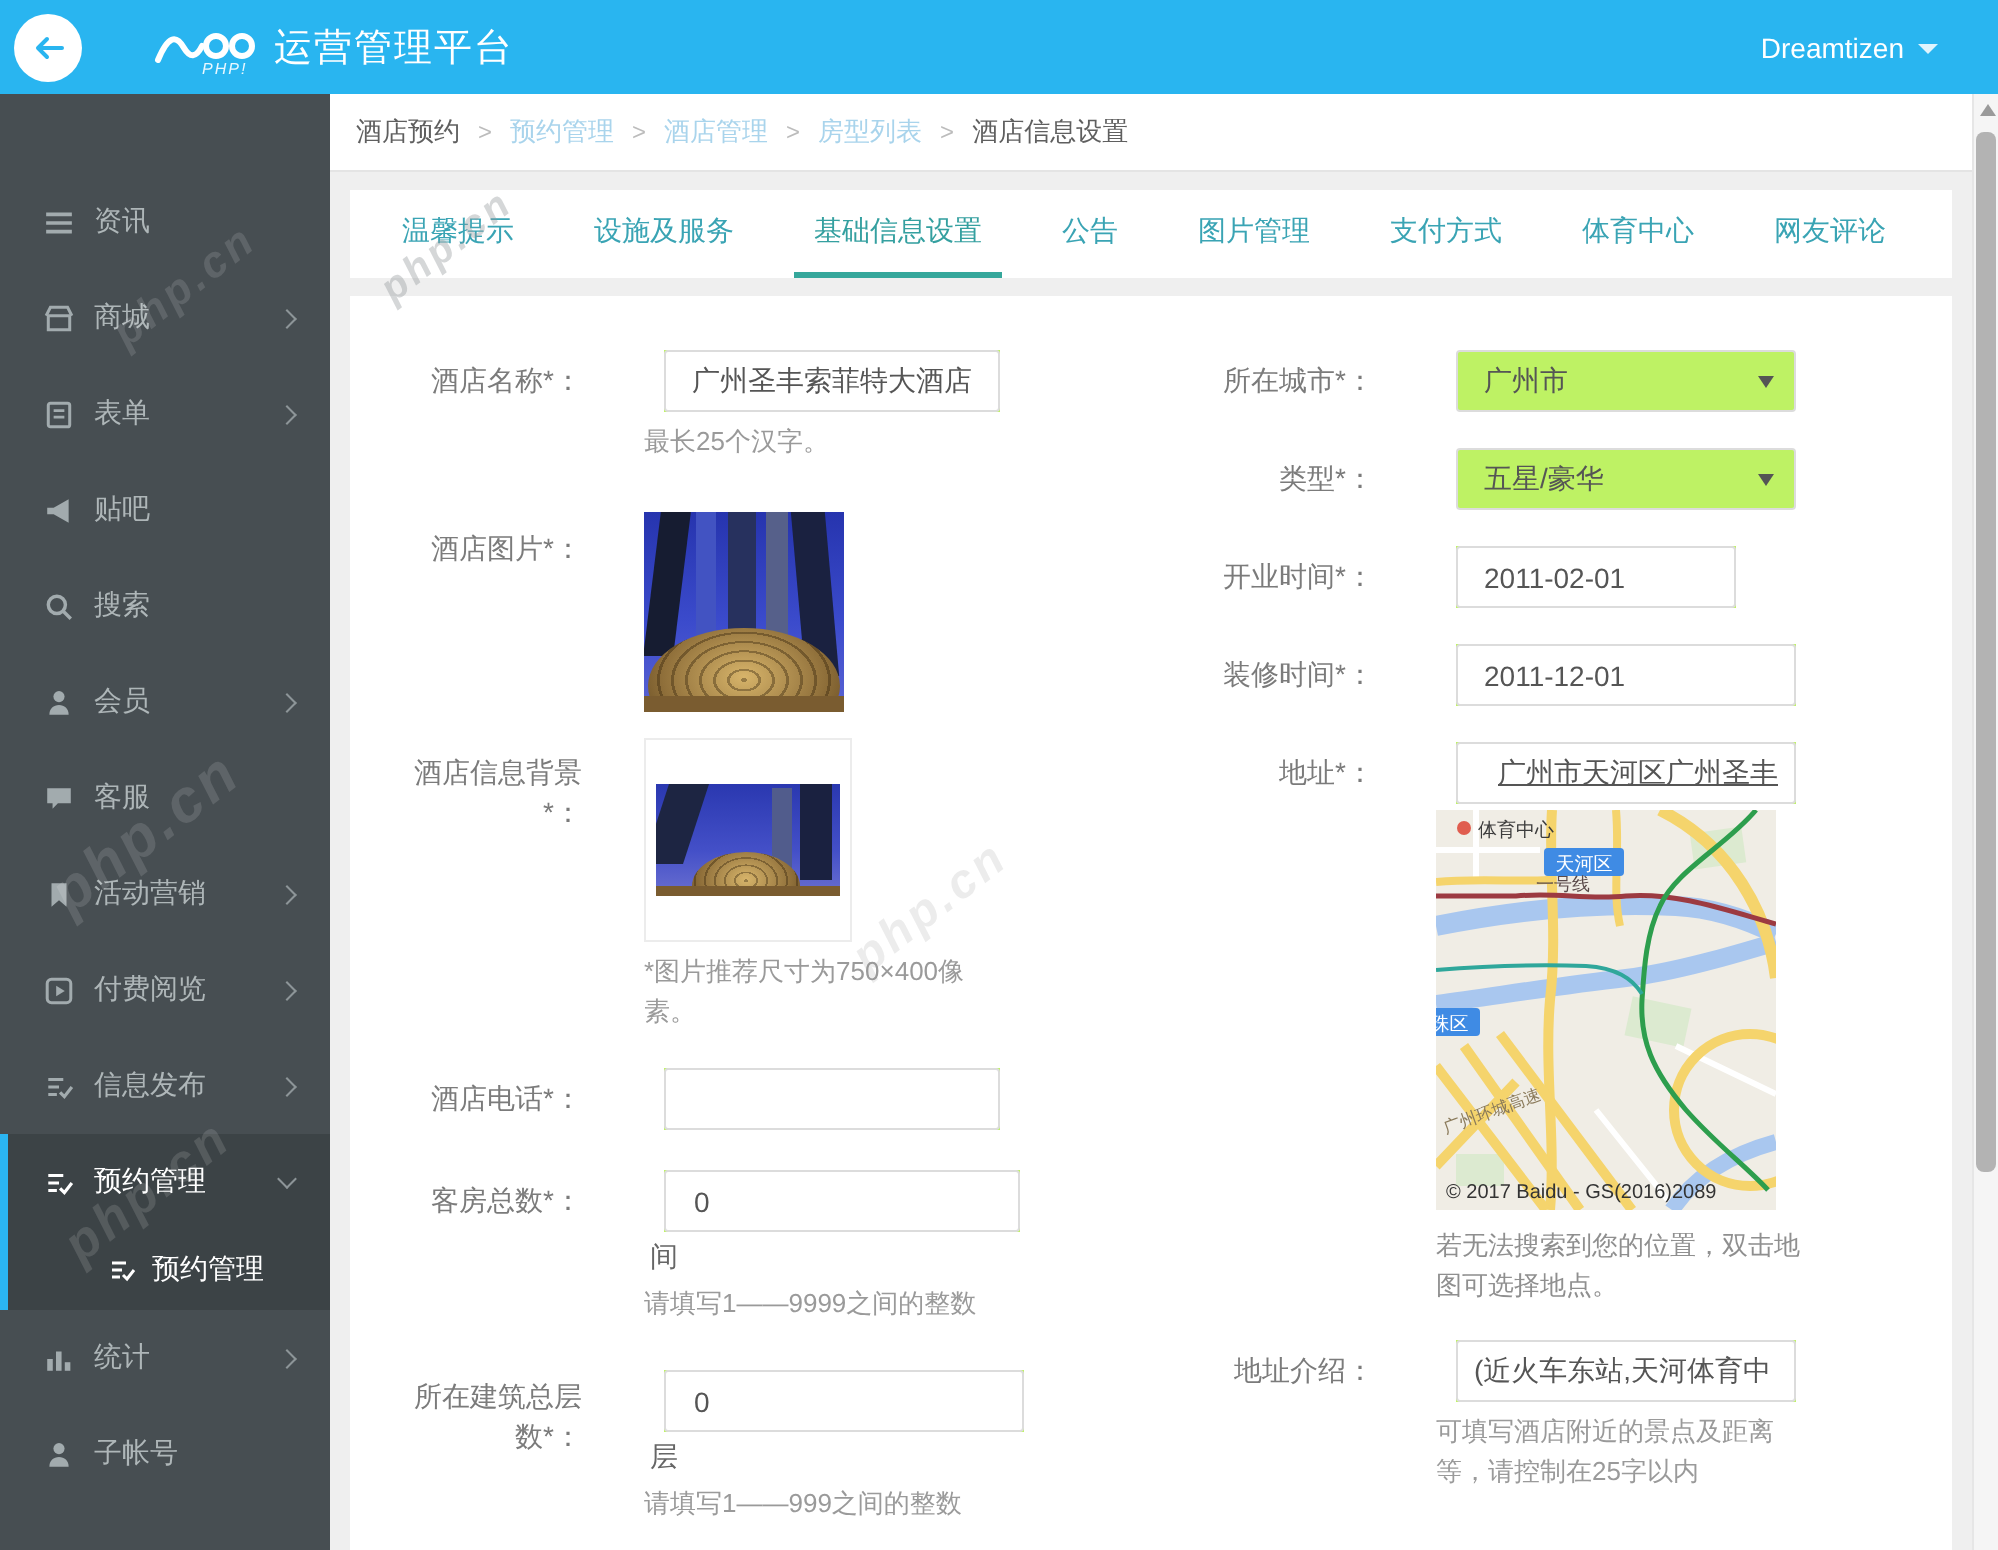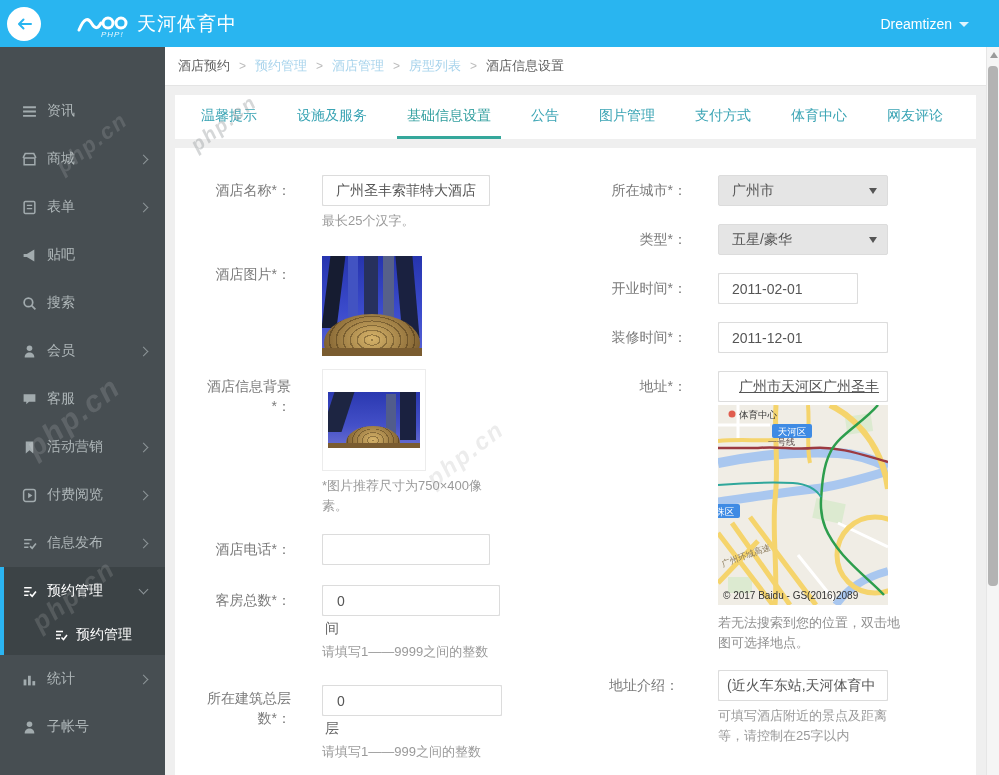--- a/index.html
+++ b/index.html
@@ -48,21 +48,21 @@
     display:flex; align-items:stretch; padding:0 6px; }
   .tab { margin:0 10px; padding:10px 10px; font-size:14px; color:#3aa4b4;
     display:flex; align-items:center; cursor:pointer; border-bottom:3px solid transparent; }
   .tab.active { color:#35a0a0; border-bottom-color:#35a79b; }
   .form-card { margin:9px 10px 0 10px; background:#fff; height:628px; position:relative; }
   
   .flabel { position:absolute; width:86px; text-align:right; font-size:14px;
     color:#7b7b7b; line-height:20px; }
   .flabel.l { left:30px; }
   .flabel.r { left:426px; }
-  .ctl { position:absolute; background:#e5e5e5; }
+  .ctl { position:absolute; background:#bef264;margin-left:10px; }
   .ctl-input { height:31px; border:1px solid #dcdcdc; border-radius:2px; font-size:14px;
     color:#555; padding:0 9px; width:100%; font-family:inherit; background:#fff; }
   .ctl-select { height:31px; border:1px solid #dcdcdc; border-radius:2px; font-size:14px;
     color:#555; display:flex; align-items:center; padding:0 10px 0 13px; cursor:pointer; }
   .sel-caret { margin-left:auto; width:0; height:0; border-left:4px solid transparent;
     border-right:4px solid transparent; border-top:6px solid #555; }
   .hint { position:absolute; font-size:13px; color:#9a9a9a; line-height:20px; }
   .unit { position:absolute; font-size:14px; color:#666; }
   
   .hotel-img { position:absolute; left:147px; top:108px; width:100px; height:100px;
@@ -116,21 +116,21 @@
       <path d="M14 6H2.5M6.5 1.5L2 6l4.5 4.5" stroke="#29b5f0" stroke-width="2" fill="none" stroke-linecap="round" stroke-linejoin="round"></path>
     </svg>
   </div>
   <div class="logo">
     <svg width="52" height="26" viewBox="0 0 52 26">
       <path d="M2 19 C7 7 11 6 15 13 C18 18 21 18 24 12" stroke="#fff" stroke-width="3" fill="none" stroke-linecap="round"></path>
       <circle cx="31" cy="12" r="5" stroke="#fff" stroke-width="3" fill="none"></circle>
       <circle cx="44" cy="12" r="5" stroke="#fff" stroke-width="3" fill="none"></circle>
     </svg>
     <span class="logo-sub">PHP!</span>
-    <span class="logo-text">天河体育中</span>
+    <span class="logo-text">运营管理平台</span>
   </div>
   <div class="user-menu">
     <span>Dreamtizen</span>
     <span class="caret-down"></span>
   </div>
 </div>
 
 <div class="sidebar">
   <div class="nav-item">
     <span class="icon">
@@ -398,21 +398,21 @@
         <g>
           <rect x="-18" y="99" width="40" height="14" rx="2" fill="#3f8be4"></rect>
           <text x="2" y="110" font-size="9.5" fill="#ffffff" text-anchor="middle">海珠区</text>
         </g>
         <text x="4" y="160" font-size="8.5" fill="#8a7a5a" transform="rotate(-20 10 158)">广州环城高速</text>
         <text x="5" y="194" font-size="10" fill="#333">© 2017 Baidu - GS(2016)2089</text>
       </svg>
     </div>
     <div class="hint" style="left:543px;top:465px;width:186px;color:#8f8f8f;">若无法搜索到您的位置，双击地图可选择地点。</div>
 
-    <div class="flabel r" style="top:527px;text-align:center;">地址介绍：</div>
+    <div class="flabel r" style="top:527px;">地址介绍：</div>
     <div class="ctl" style="left:543px;top:522px;width:170px;">
       <input class="ctl-input" style="padding: 0px 4px 0px 8px;" value="(近火车东站,天河体育中">
     </div>
     <div class="hint" style="left:543px;top:558px;width:186px;">可填写酒店附近的景点及距离等，请控制在25字以内</div>
 
   </div>
 </div>
 
 <div class="scrollbar">
   <div class="sb-up"></div>

